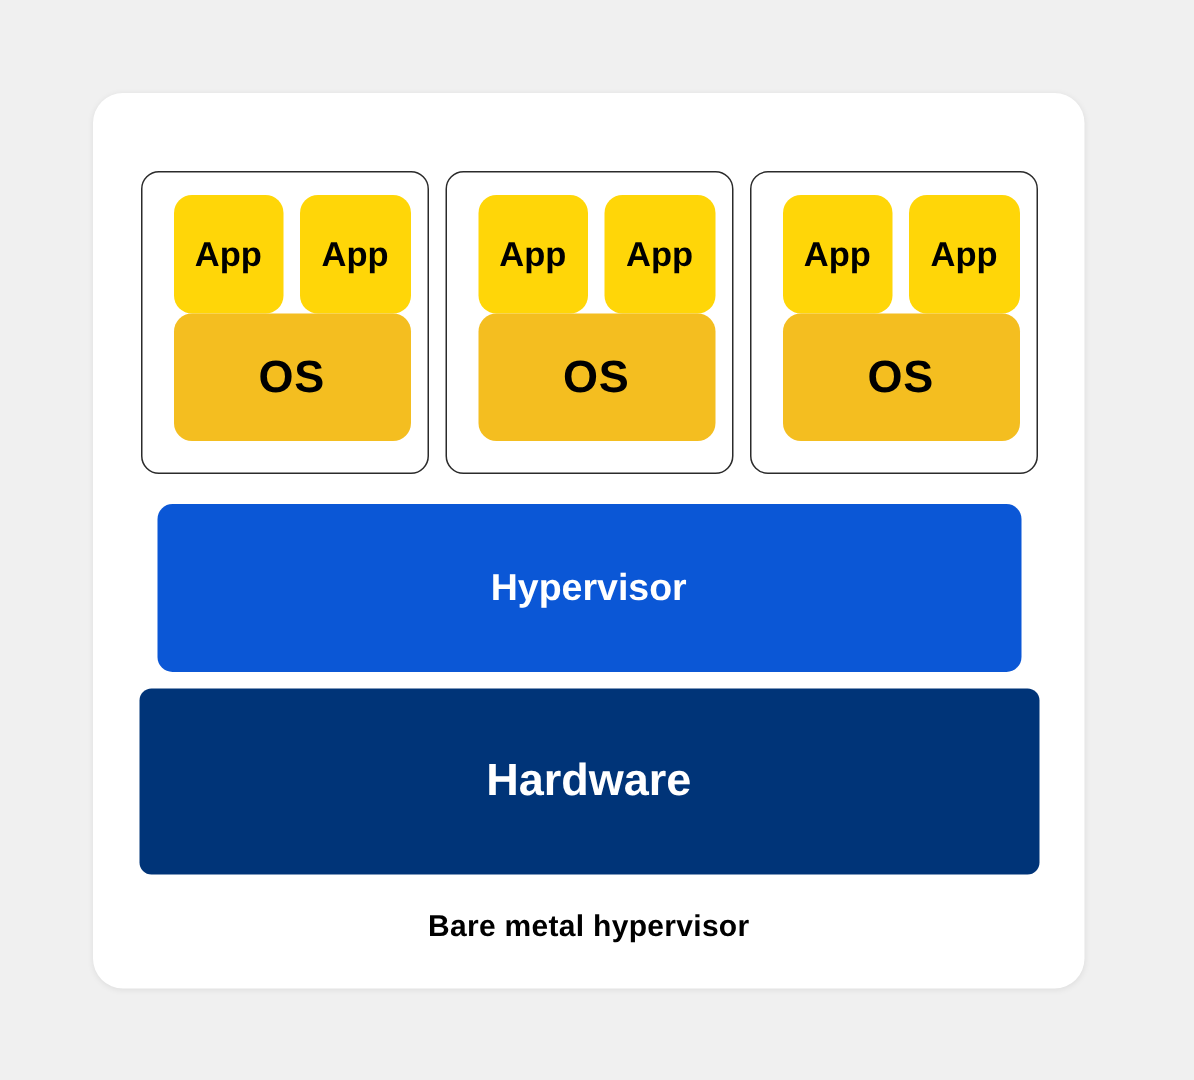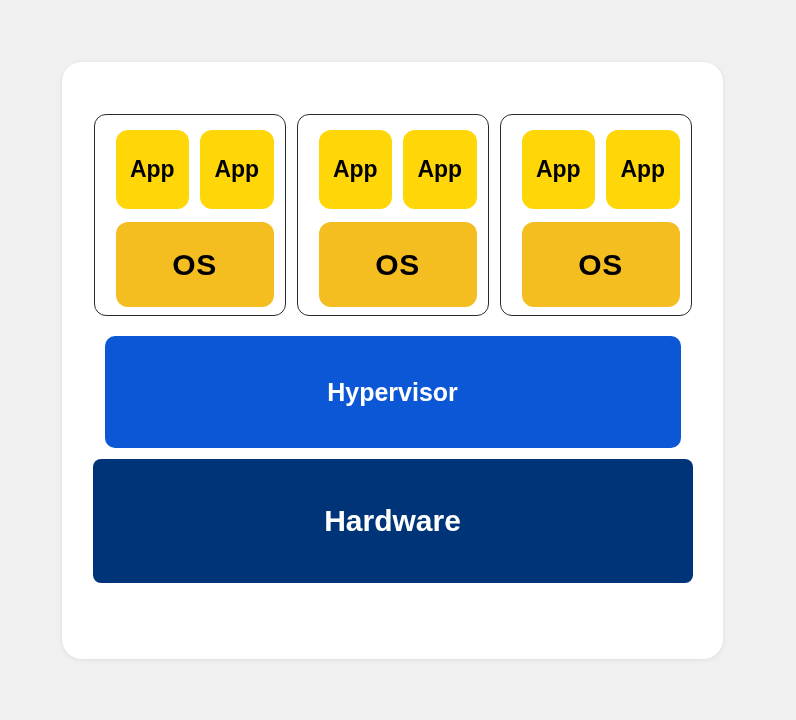--- a/index.html
+++ b/index.html
@@ -53,21 +53,20 @@
     background:var(--app-box);
     border-radius:12px;
     display:flex;
     align-items:center;
     justify-content:center;
     font-size:23px;
     font-weight:700;
     color:var(--text-dark);
   }
   .os-box{
-    margin-top:13px;
     height:85px;
     background:var(--os-box);
     border-radius:12px;
     display:flex;
     align-items:center;
     justify-content:center;
     font-size:30px;
     font-weight:700;
     letter-spacing:0.5px;
     color:var(--text-dark);
@@ -141,14 +140,15 @@
   </div>
 
   <div class="hypervisor-bar">
     <span>Hypervisor</span>
   </div>
 
   <div class="hardware-bar">
     <span>Hardware</span>
   </div>
 
+  <div class="caption">Bare metal hypervisor</div>
 
 </div>
 
 </body></html>

